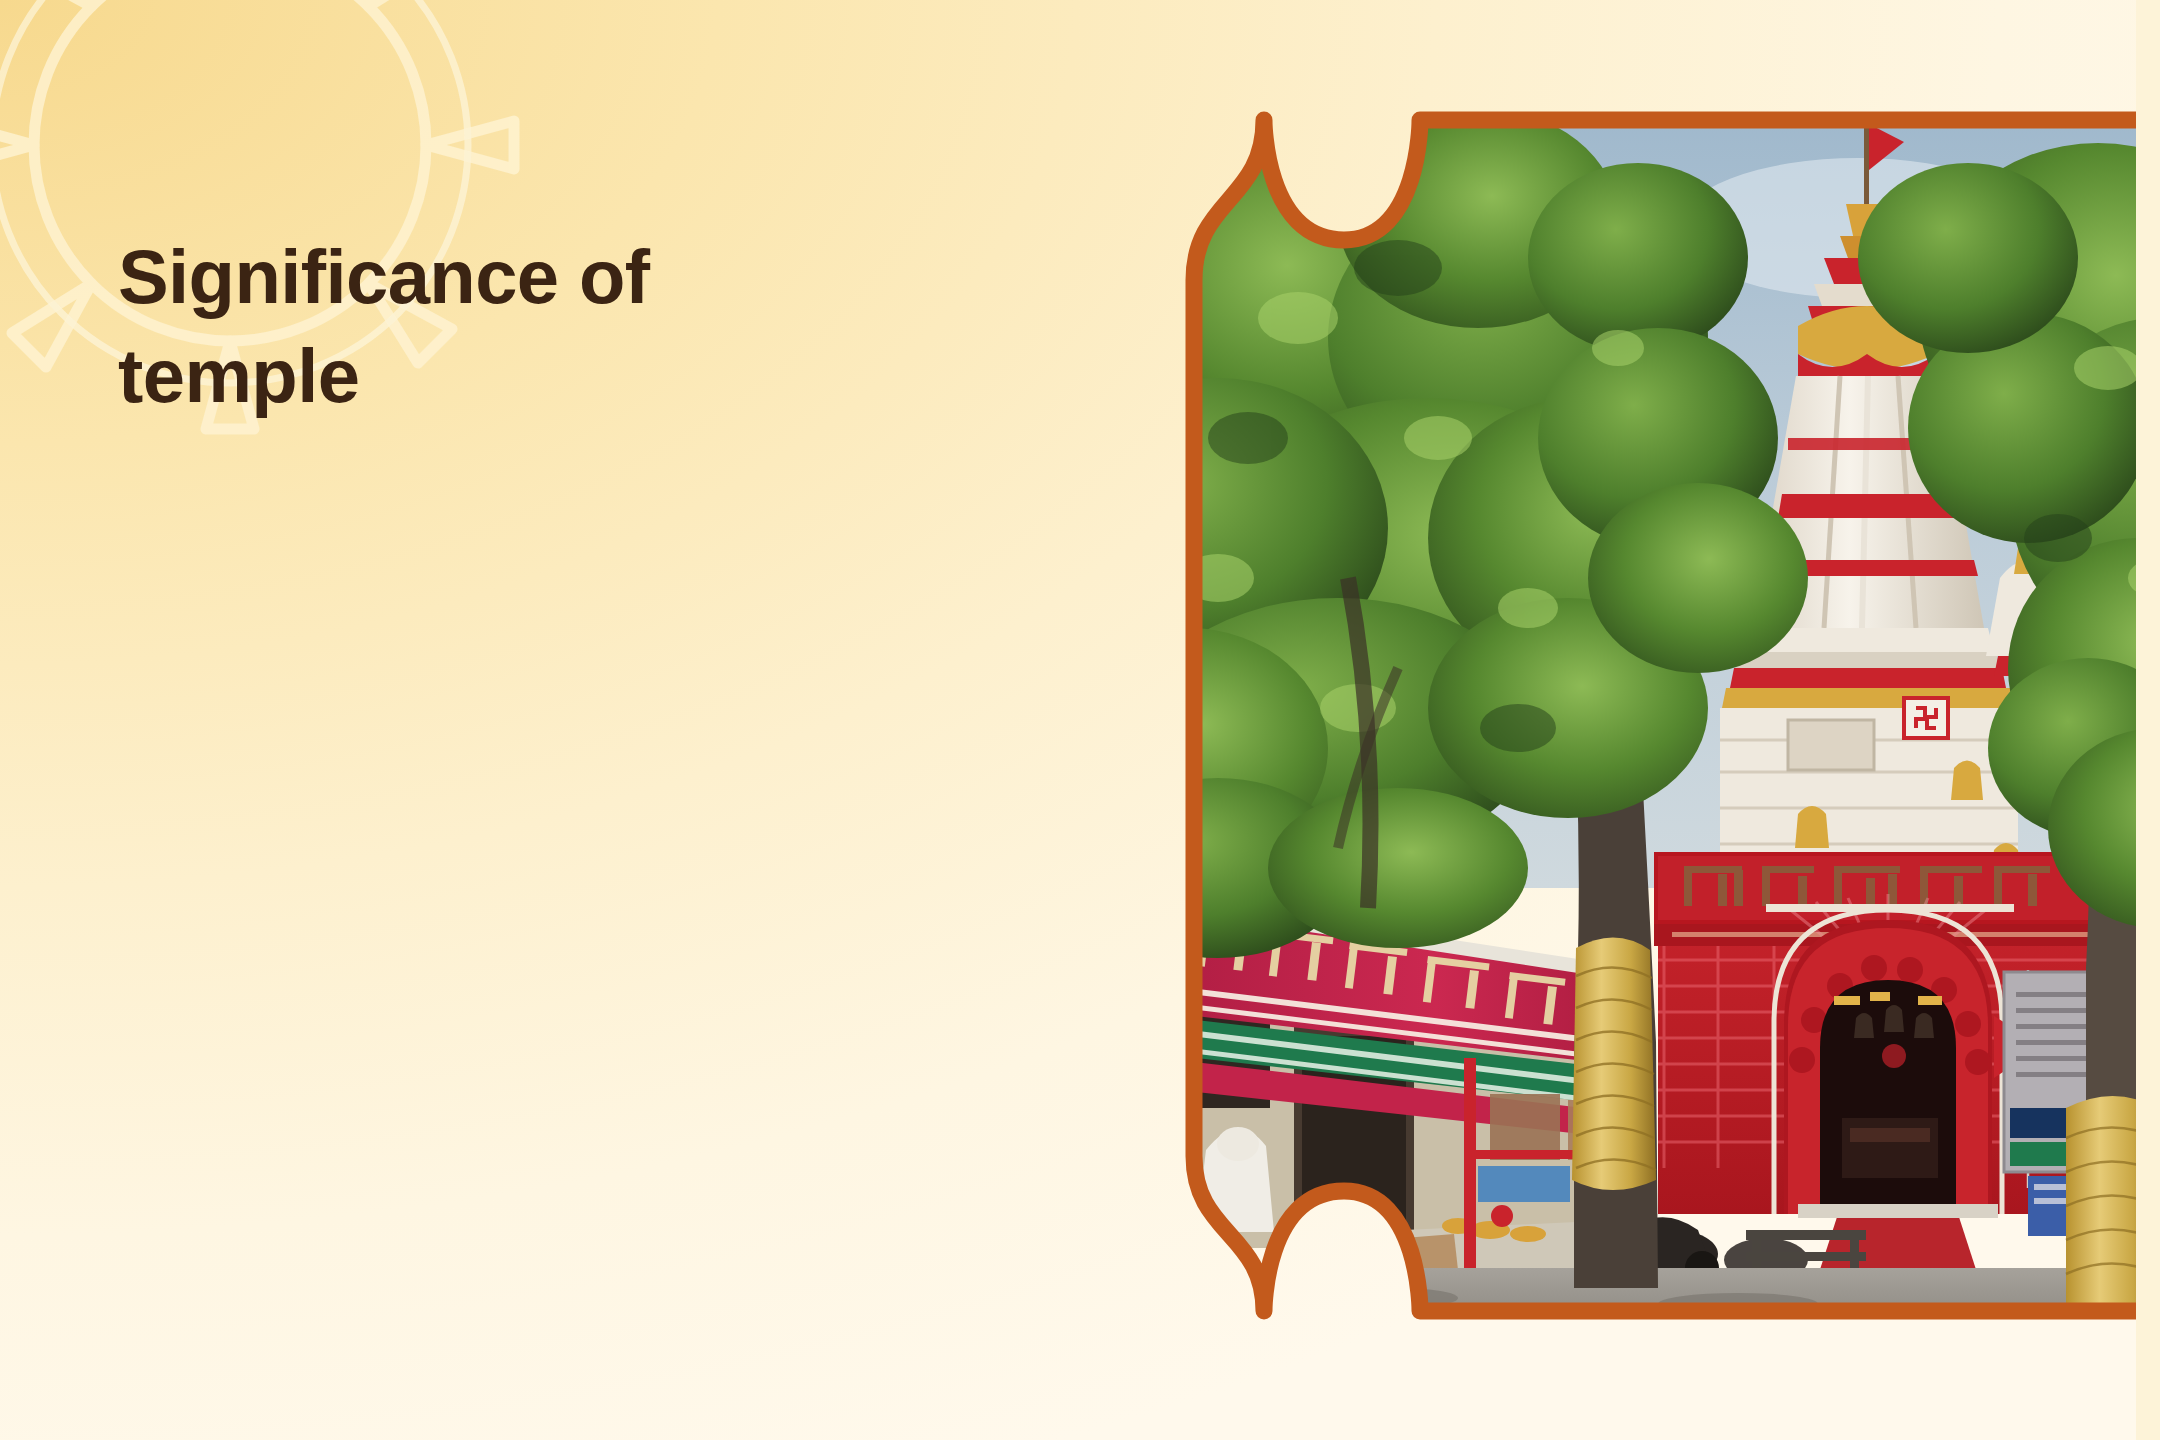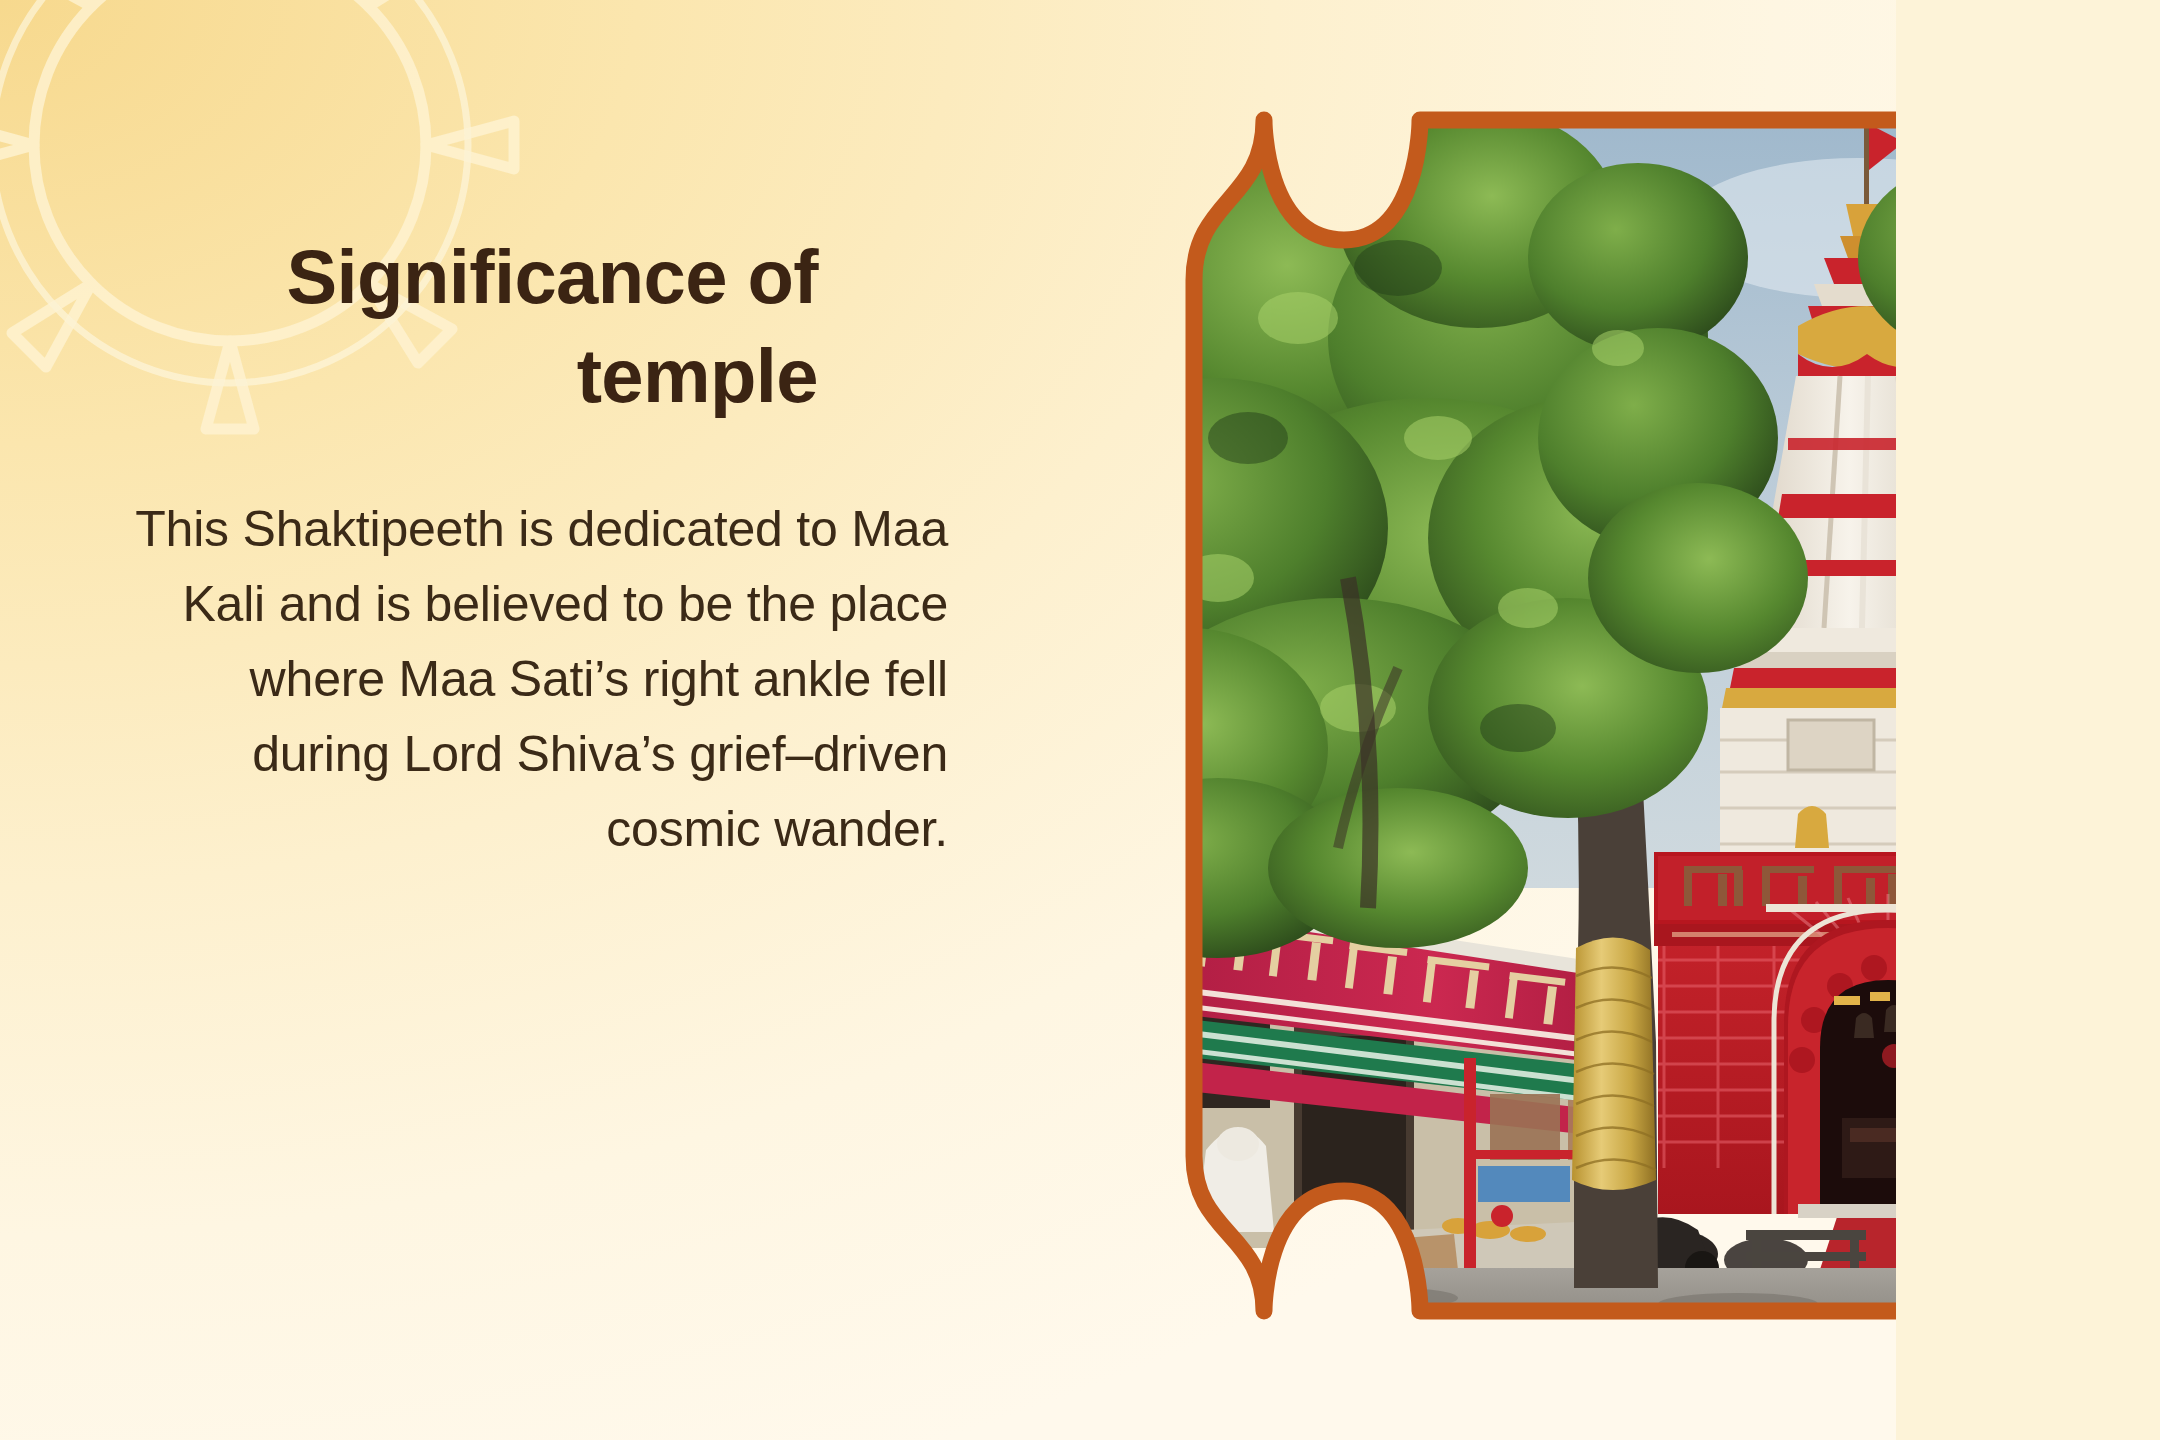--- a/index.html
+++ b/index.html
@@ -2,24 +2,23 @@
 <html><head>
 <meta charset="utf-8">
 <style>
   html,body{margin:0;padding:0;}
   body{
     width:2160px;height:1440px;overflow:hidden;
     font-family:"Liberation Sans","DejaVu Sans",sans-serif;
     background:#FDF3D8;
   }
   .slide{
-    position:relative;width:1896px;height:1440px;overflow:hidden;
+    position:relative;width:2136px;height:1440px;overflow:hidden;
     background:
       radial-gradient(120% 110% at 0% 0%, #F7D98E 0%, #FBE6AE 28%, #FDF0CE 56%, #FEF6E2 78%, #FFF9EC 100%);
-    text-align: right;
   }
   
   .sun-motif{position:absolute;left:-150px;top:-235px;width:760px;height:760px;pointer-events:none;opacity:.85;}
   .sun-motif svg{width:100%;height:100%;display:block;}
 
   
   .text-col{
     position:absolute;left:118px;top:228px;width:860px;
   }
   .headline{
@@ -56,21 +55,20 @@
         <path d="M241.4 241.4 L192 162 L158 196 Z"></path>
       </g>
       <g fill="none" stroke="#FEF6DD" stroke-width="7" opacity="0.8">
         <circle cx="380" cy="380" r="238"></circle>
       </g>
     </svg>
   </div>
 
   <div class="text-col">
     <h1 class="headline">Significance of temple</h1>
-    <p class="body-copy">This Shaktipeeth is dedicated to Maa Kali and is believed to be the place where Maa Sati’s right ankle fell during Lord Shiva’s grief–driven cosmic wander.</p>
   </div>
 
   <div class="photo-frame">
     <svg viewBox="0 0 1062 1215" preserveAspectRatio="none" xmlns="http://www.w3.org/2000/svg">
       <defs>
 
         <clipPath id="frameClip">
           <path d="
             M 1062 12
             L 322 12

